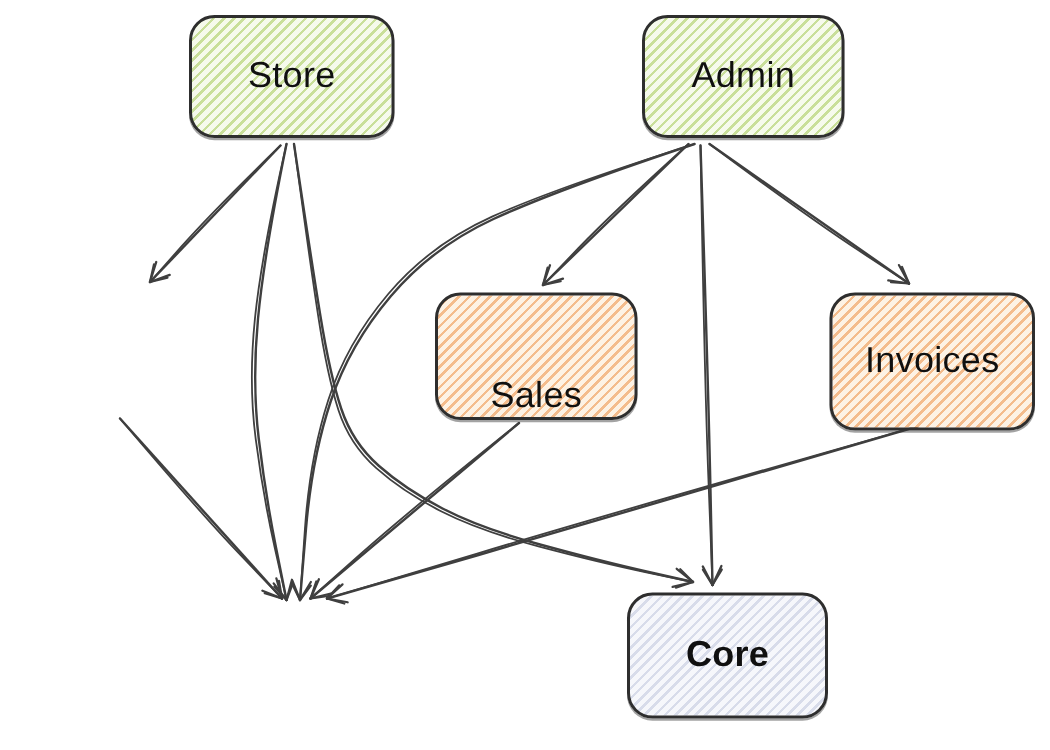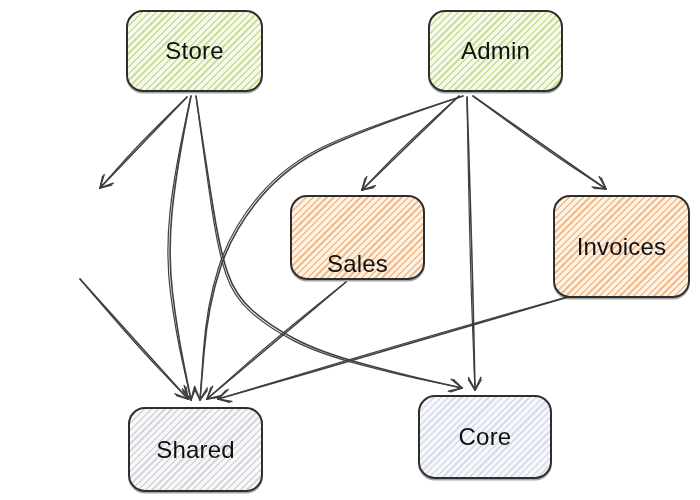--- a/index.html
+++ b/index.html
@@ -25,20 +25,21 @@
     background:repeating-linear-gradient(135deg,
       var(--orange-stripe,#f4bc8c) 0 1.7px, var(--orange-bg,#fdf2e4) 1.7px 4.8px);
   }
   .node.gray{
     background:repeating-linear-gradient(135deg,
       var(--gray-stripe,#d8d6da) 0 1.7px, var(--gray-bg,#f8f7f9) 1.7px 4.8px);
   }
   .node.blue{
     background:repeating-linear-gradient(135deg,
       var(--blue-stripe,#d8dcea) 0 1.7px, var(--blue-bg,#f6f7fb) 1.7px 4.8px);
+    font-weight:bold;
   }
   .lbl{pointer-events:none;}
 </style>
 </head>
 <body>
 
 <div class="stage">
   <svg id="edge-layer" width="700" height="500" viewBox="0 0 700 500">
       <g>
         <path d="M187,97 L100,188" fill="none" stroke="#3f3f3f" stroke-width="1.6" stroke-linecap="round"></path>
@@ -124,22 +125,19 @@
 
   <div class="node green" style="left: 126px; top: 10px; width: 137px; height: 82px;">
     <span class="lbl">Store</span>
   </div>
   <div class="node green" style="left: 388px; top: 10px; width: 135px; height: 82px; margin-left: 40px;">
     <span class="lbl">Admin</span>
   </div>
   <div class="node orange" style="left: 290px; top: 195px; width: 135px; height: 85px; align-items: flex-end;">
     <span class="lbl">Sales</span>
   </div>
-  <div class="node orange" style="left: 553px; top: 195px; width: 137px; height: 103px;">
+  <div class="node orange" style="left: 553px; top: 195px; width: 137px; height: 92px;">
     <span class="lbl">Invoices</span>
-  </div>
-  <div class="node gray" style="left: 128px; top: 407px; width: 135px; height: 85px;">
-    <span class="lbl">Shared</span>
   </div>
   <div class="node blue" style="left: 418px; top: 395px; width: 134px; height: 84px;">
     <span class="lbl">Core</span>
   </div>
 </div>
 
 </body></html>

